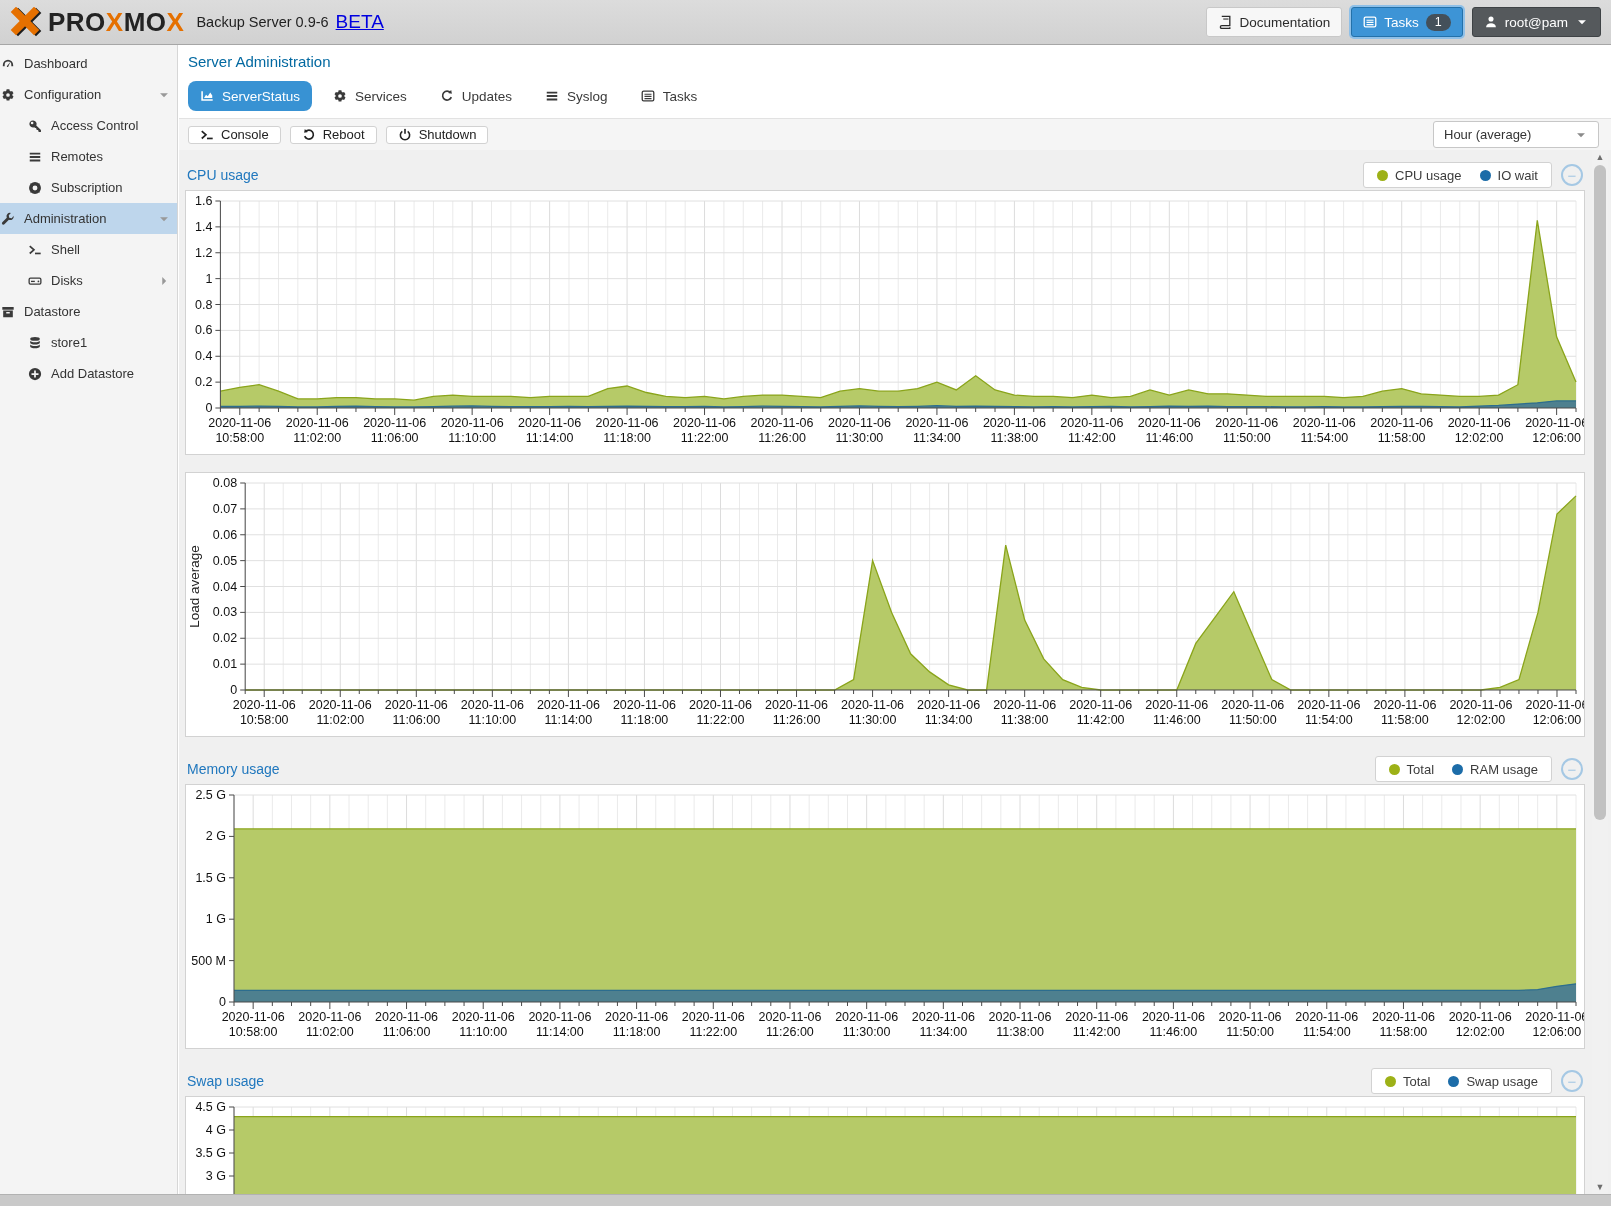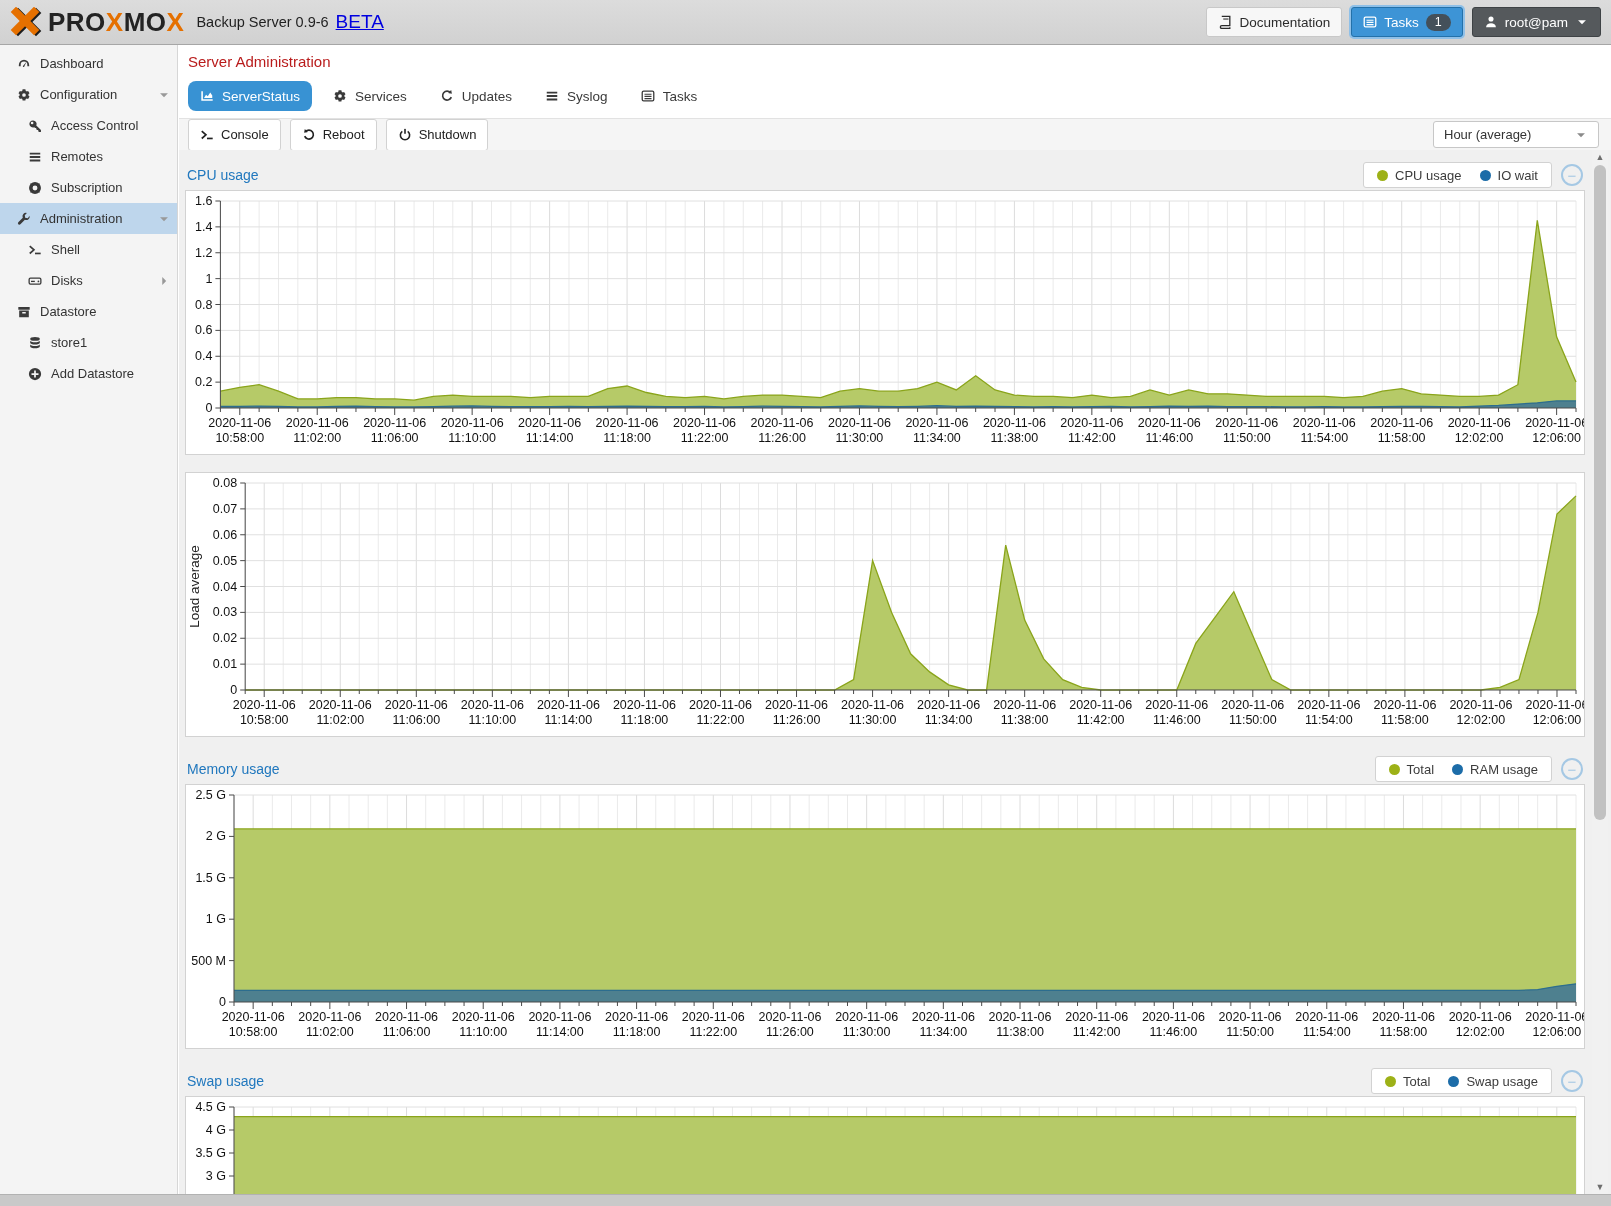--- a/index.html
+++ b/index.html
@@ -22,40 +22,40 @@
   .hbtn .icon svg { display:block; }
   .btn-doc { background:#f7f7f7; border:1px solid #c8c8c8; color:#2b2b2b; }
   .btn-tasks { background:#3d94d6; border:1px solid #2471a9; color:#fff;
     box-shadow:0 0 0 2px #8fc0e8; }
   .badge { background:#44505a; color:#fff; border-radius:9px; padding:1.5px 9px; font-size:12.5px; }
   .btn-user { background:#55595c; border:1px solid #3e4245; color:#fff; }
 
   
   .sidebar { position:absolute; top:45px; left:0; width:178px; bottom:12px;
     background:#f4f4f4; border-right:1px solid #d6d6d6; padding-top:3px; overflow:hidden; }
-  .nav-item { height:31px; display:flex; align-items:center; gap:8px; padding-left:16px;
+  .nav-item { height:31px; display:flex; align-items:center; gap:8px; padding-left:0;
     font-size:13px; color:#333; cursor:pointer; white-space:nowrap; }
   .nav-item.lvl1 { padding-left:27px; }
   .nav-item.selected { background:#bed6ec; }
   .nav-item .icon { width:16px; text-align:center; color:#3a3a3a; flex:none; }
   .nav-item .icon svg { display:block; margin:0 auto; }
   .nav-chevron { margin-left:auto; margin-right:6px; color:#999; }
   .nav-chevron svg { display:block; }
 
   
   .main { position:absolute; top:45px; left:179px; right:0; bottom:12px; background:#fff; }
-  .page-title { position:absolute; top:8px; left:9px; font-size:15px; color:#b91c1c; }
+  .page-title { position:absolute; top:8px; left:9px; font-size:15px; color:#0369a1; }
   .tabbar { position:absolute; top:36px; left:9px; right:0; height:30px; display:flex; gap:9px; }
   .tab { height:30px; border-radius:8px; display:flex; align-items:center; gap:8px;
     padding:0 12px; font-size:13.5px; color:#3a3a3a; cursor:pointer; }
   .tab .icon svg { display:block; }
   .tab.active { background:#3892d3; color:#fff; }
   .toolbar { position:absolute; top:73px; left:0; right:0; height:32px; background:#f5f5f5;
     border-top:1px solid #e2e2e2; display:flex; align-items:center; padding:0 12px 0 9px; gap:9px; }
-  .tbtn { background:#fff; border:1px solid #d2d2d2; border-radius:3px; height:32px;
+  .tbtn { background:#fff; border:1px solid #d2d2d2; border-radius:3px; height:18px;
     padding:0 11px; font-size:13px; color:#222; display:flex; align-items:center; gap:7px; cursor:pointer; }
   .tbtn .icon svg { display:block; }
   .timeframe { margin-left:auto; width:166px; height:27px; background:#fff;
     border:1px solid #c7c7c7; border-radius:3px; font-size:13px; color:#333;
     display:flex; align-items:center; padding:0 10px; cursor:pointer; }
   .timeframe .caret { margin-left:auto; color:#8a8a8a; }
   .timeframe .caret svg { display:block; }
 
   
   .scrollarea { position:absolute; top:105px; left:0; right:0; bottom:0;

